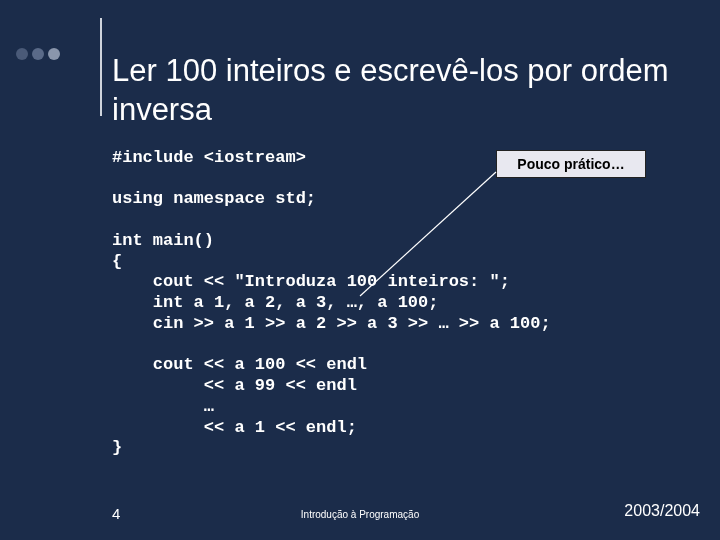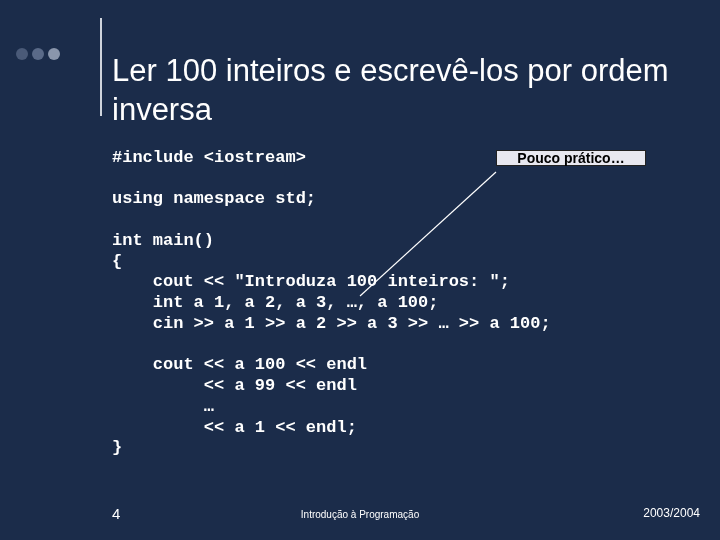--- a/index.html
+++ b/index.html
@@ -52,21 +52,21 @@
     font-weight: bold;
     color: #fff;
     line-height: 1.22;
     white-space: pre;
   }
   .callout-box {
     position: absolute;
     left: 496px;
     top: 150px;
     width: 150px;
-    height: 16px;
+    height: 28px;
     background: #e8e8f0;
     border: 1px solid #222;
     color: #000;
     font-size: 14px;
     font-weight: bold;
     display: flex;
     align-items: center;
     justify-content: center;
   }
   .connector {
@@ -90,21 +90,21 @@
     font-family: Verdana, sans-serif;
     font-size: 10px;
     color: #fff;
     margin-top: 13px;
   }
   .footer-right {
     position: absolute;
     right: 20px;
     bottom: 20px;
     font-family: Verdana, sans-serif;
-    font-size: 12px;
+    font-size: 16px;
     color: #fff;
   }
 </style>
 </head>
 <body>
 
 <div class="dots">
   <div class="dot" style="background:#4a5a78"></div>
   <div class="dot" style="background:#5a6a88"></div>
   <div class="dot" style="background:#8a96ac"></div>

